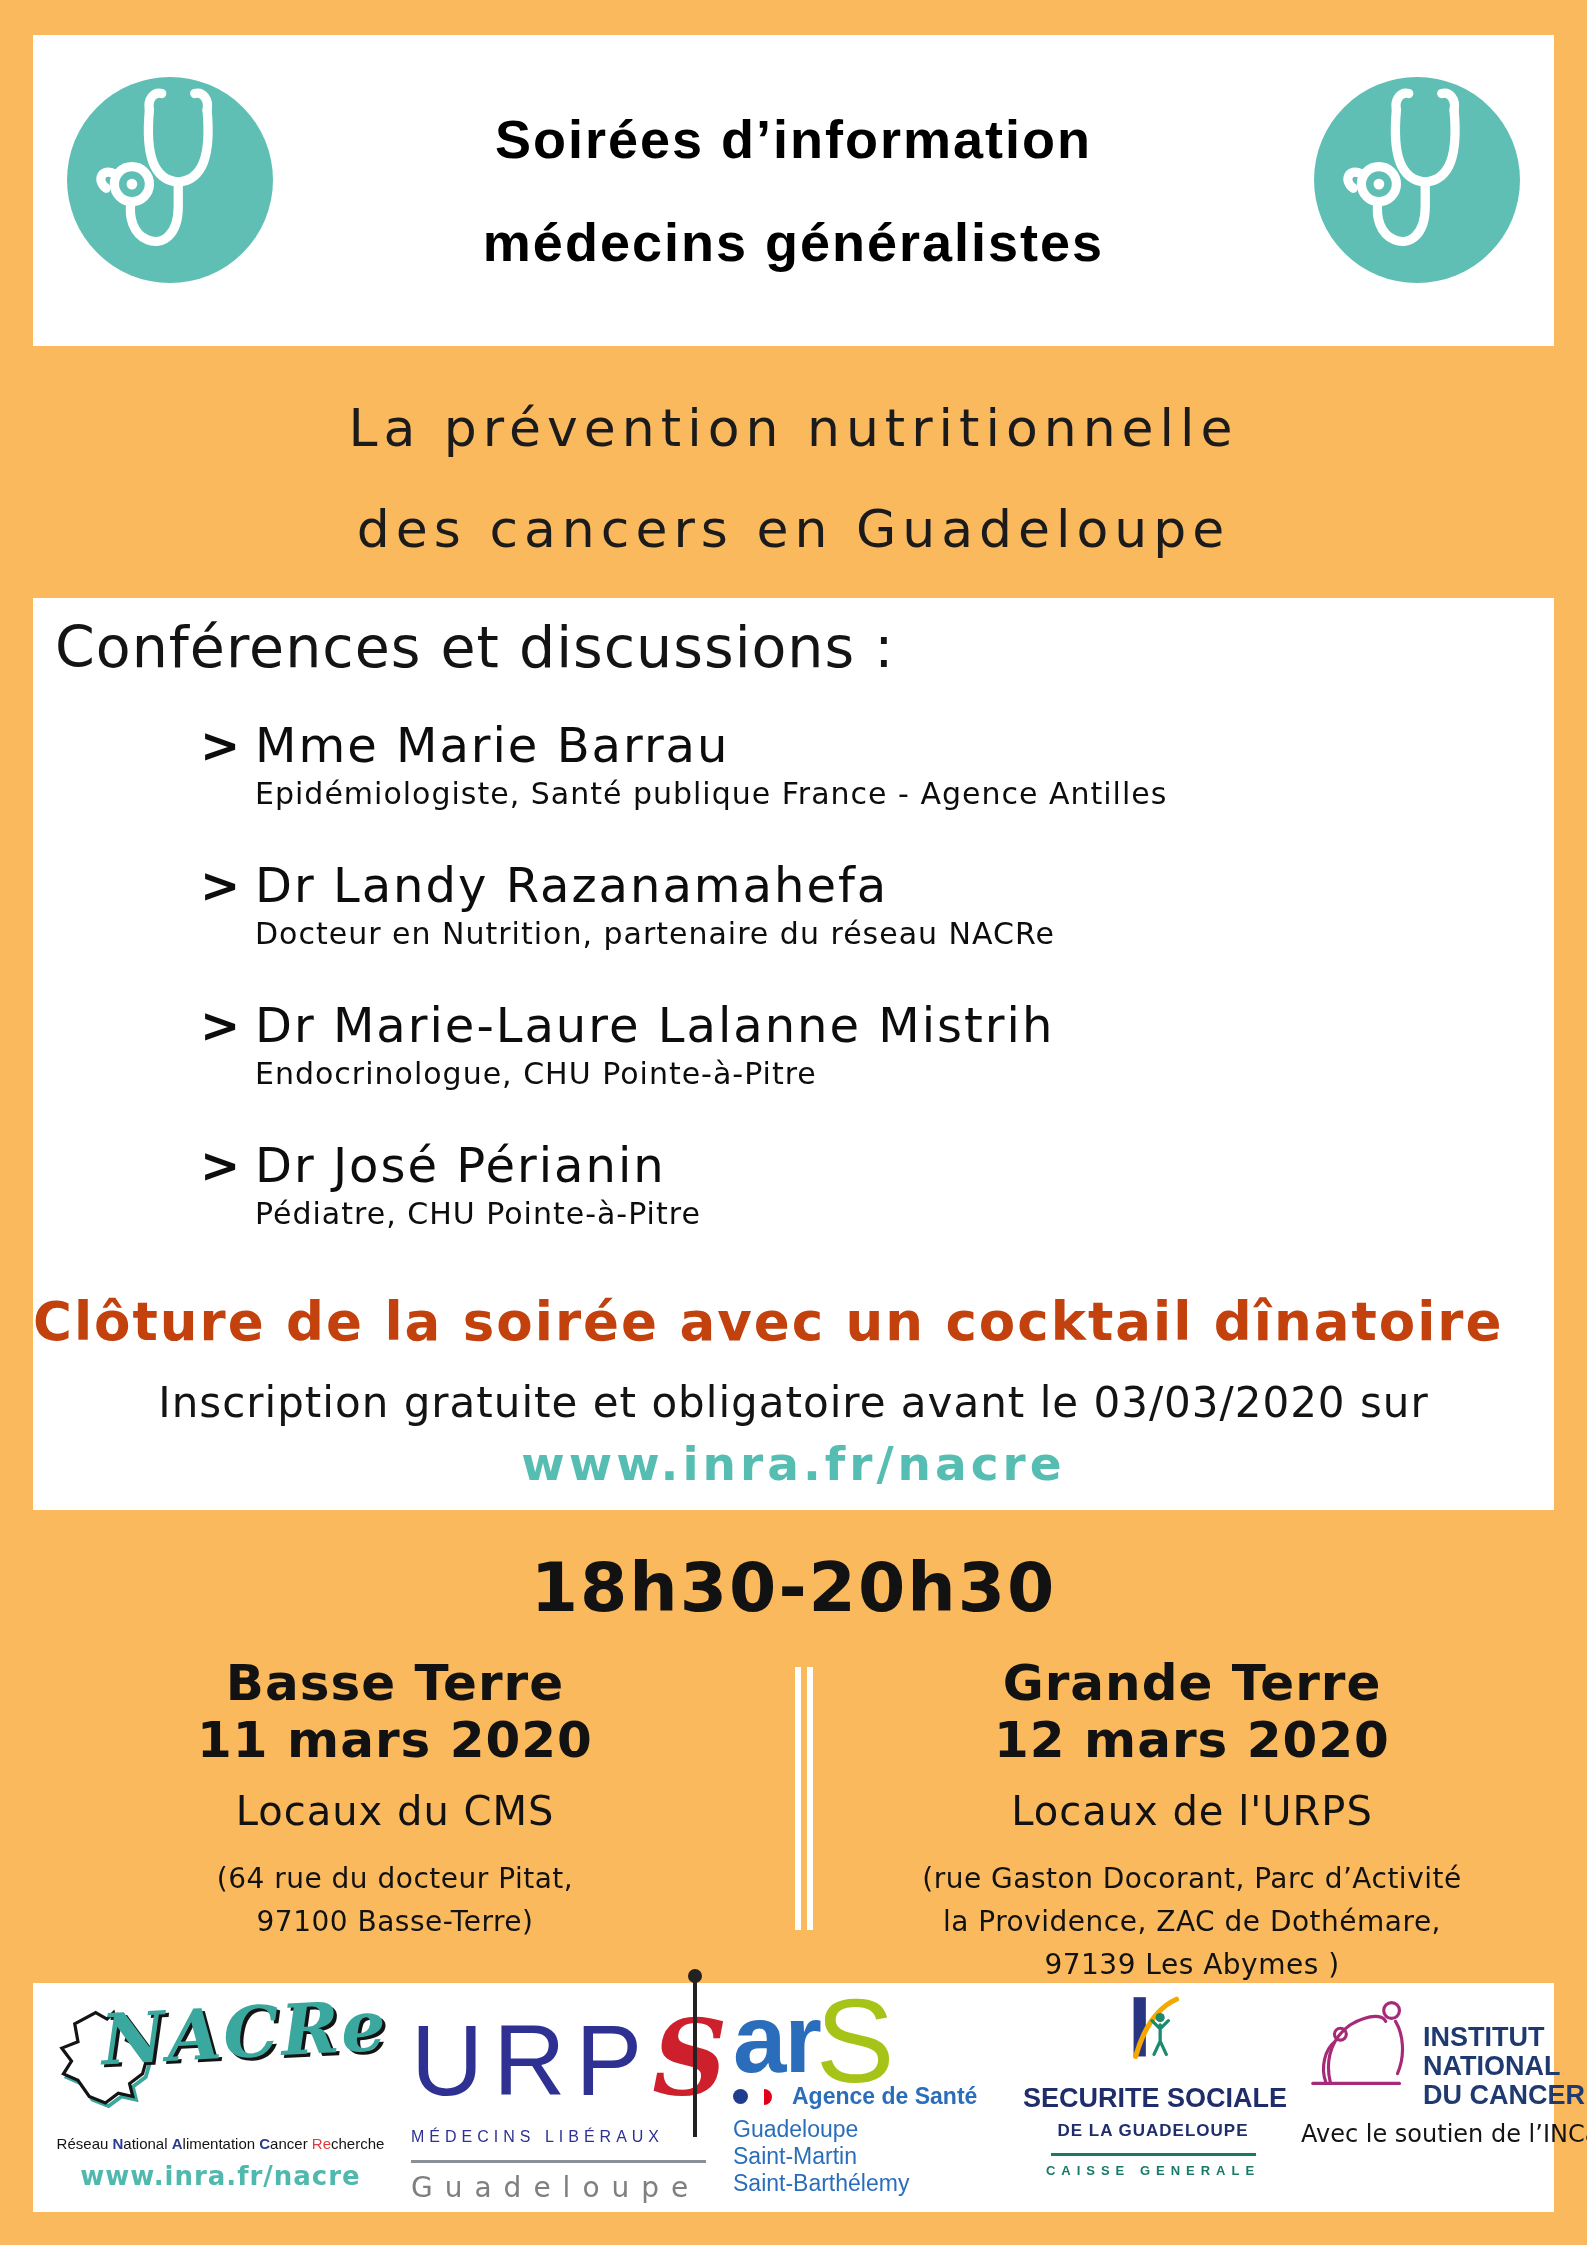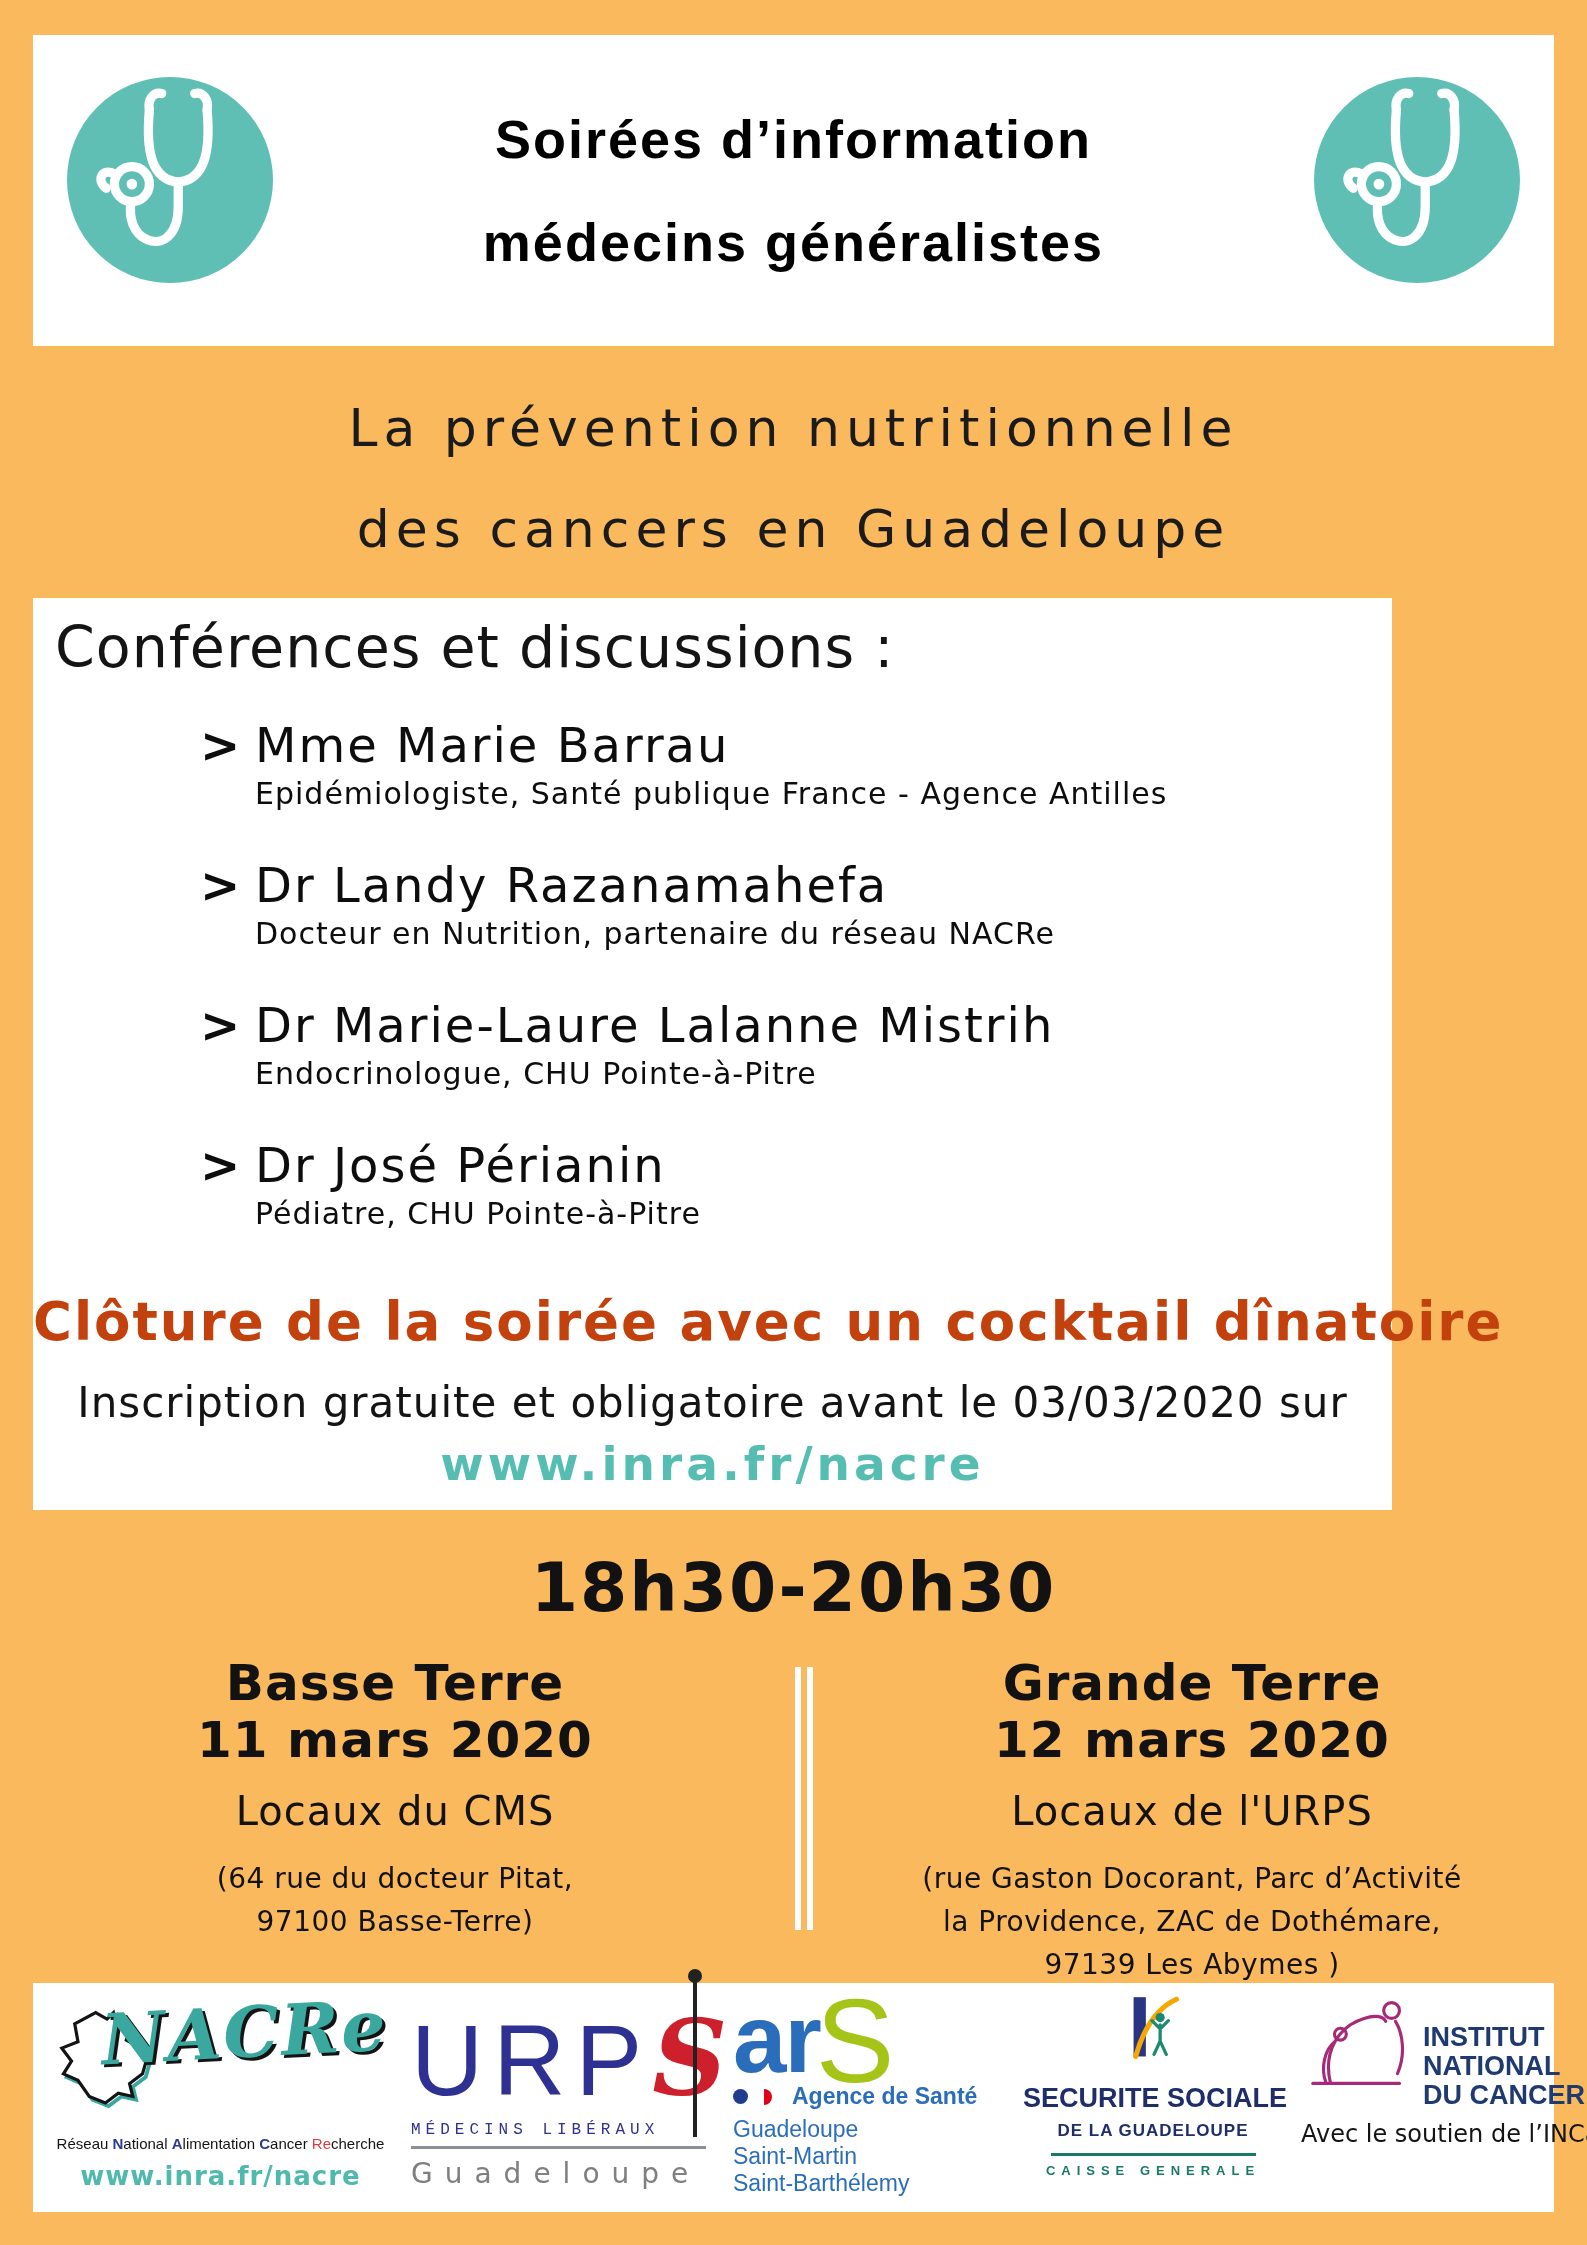--- a/index.html
+++ b/index.html
@@ -25,21 +25,21 @@
     white-space:nowrap;
   }
 
   
   .subtitle{
     position:absolute;left:0;top:378px;width:100%;text-align:center;
     font-size:52px;line-height:101px;letter-spacing:6px;color:#1b1b1b;font-weight:500;
   }
 
   
-  .main-card{left:33px;top:598px;width:1359px;height:912px;}
+  .main-card{left:33px;top:598px;width:1521px;height:912px;}
   .conf-heading{
     position:absolute;left:22px;top:16px;
     font-size:57px;letter-spacing:1px;color:#141414;font-weight:400;white-space:nowrap;
   }
   .speakers{position:absolute;left:167px;top:118px;right:20px;}
   .speaker{height:140px;}
   .speaker-name{font-size:48px;letter-spacing:2px;line-height:58px;color:#0d0d0d;white-space:nowrap;}
   .speaker-bullet{display:inline-block;width:55px;font-weight:600;}
   .speaker-role{font-size:30px;letter-spacing:1px;line-height:36px;margin-left:55px;margin-top:2px;color:#0d0d0d;white-space:nowrap;}
   .closing-line{
@@ -92,22 +92,22 @@
   
   .urps{left:378px;top:22px;width:295px;text-align:left;}
   .urps-word{position:relative;display:inline-block;white-space:nowrap;height:112px;}
   .urps-letters{font-family:"Liberation Sans", sans-serif;font-size:100px;line-height:108px;
     color:#2E3192;letter-spacing:10px;font-weight:400;}
   .urps-s-wrap{position:relative;display:inline-block;}
   .urps-s{font-family:"DejaVu Serif", serif;font-style:italic;font-size:104px;line-height:108px;
     color:#CE202C;font-weight:700;}
   .urps-rod{position:absolute;left:54%;top:-26px;width:4px;height:158px;background:#222;}
   .urps-rod::before{content:"";position:absolute;left:-5px;top:-10px;width:14px;height:14px;border-radius:50%;background:#222;}
-  .urps-line1{font-family:Liberation Mono, monospace;font-size:16px;letter-spacing:5px;color:#2E3192;
-    margin-top:4px;padding-bottom:7px;border-bottom:3px solid #8a8f98;white-space:nowrap;}
+  .urps-line1{font-family:Liberation Sans, sans-serif;font-size:16px;letter-spacing:5px;color:#2E3192;
+    margin-top:11px;padding-bottom:14px;border-bottom:3px solid #8a8f98;white-space:nowrap;}
   .urps-line2{font-size:28px;letter-spacing:12px;color:#7f7f7f;margin-top:8px;white-space:nowrap;}
 
   
   .ars{left:700px;top:6px;width:260px;}
   .ars-word{white-space:nowrap;line-height:100px;height:104px;}
   .ars-ar{font-family:"Liberation Sans", sans-serif;font-size:96px;font-weight:700;color:#2A6EBB;letter-spacing:-2px;}
   .ars-s{font-family:"Liberation Sans", sans-serif;font-size:118px;font-weight:400;color:#A6C418;margin-left:-4px;vertical-align:-10px;}
   .ars-agency{display:flex;align-items:center;gap:16px;margin-top:-10px;white-space:nowrap;}
   .dot-blue{width:15px;height:15px;border-radius:50%;background:#1F3C8F;display:inline-block;}
   .dot-red{width:8px;height:16px;border-radius:0 9px 9px 0;background:#E0001A;display:inline-block;}

